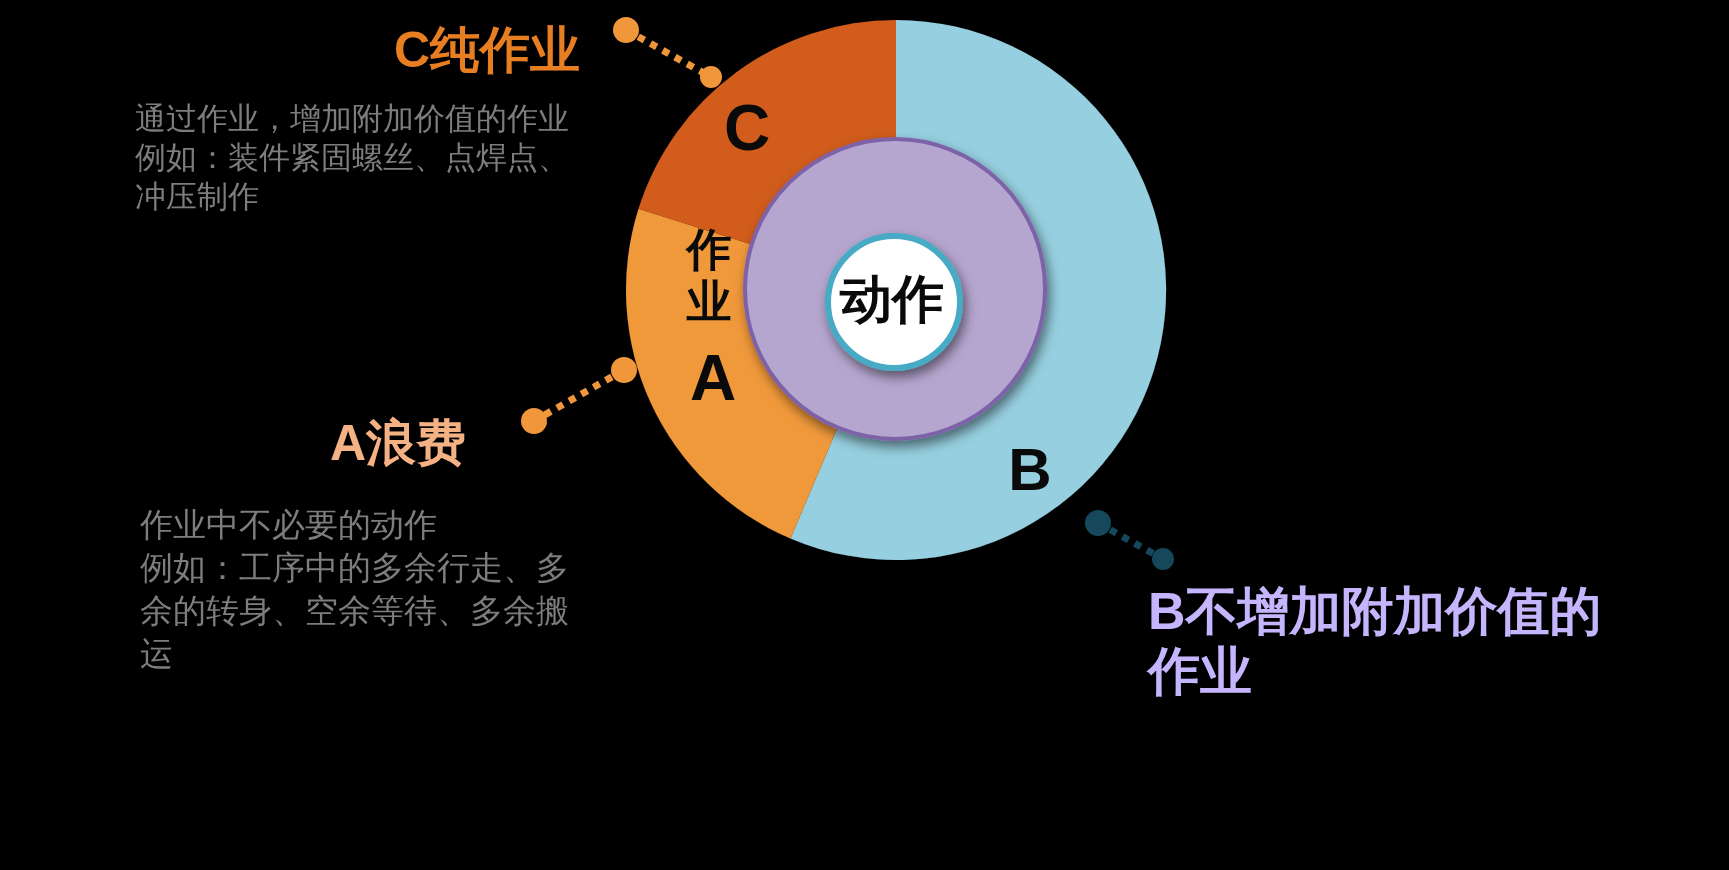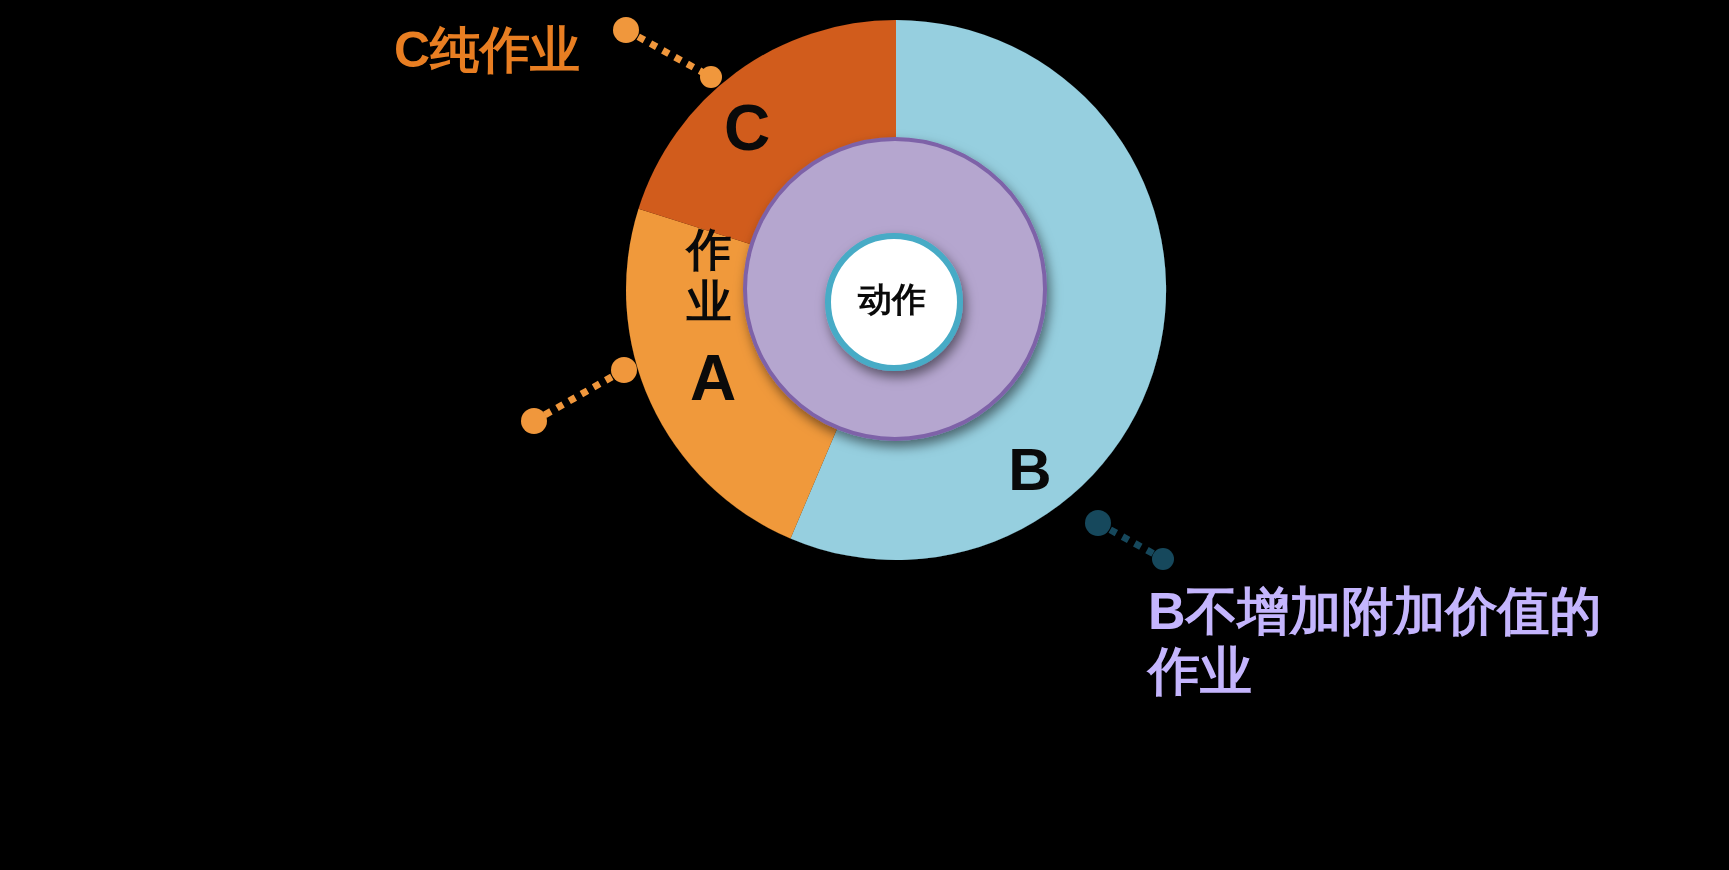--- a/index.html
+++ b/index.html
@@ -14,21 +14,21 @@
         white-space:pre-line;}
   .c-desc{font-size:31px;line-height:39px;}
   .a-desc{font-size:33px;line-height:43px;}
   .b-desc{font-size:33px;line-height:38px;}
   .slice-letter{color:#0a0a0a;font-weight:700;font-size:64px;
                 transform:translate(-50%,-50%);line-height:1;}
   .letter-b{font-size:60px;}
   .work-label{color:#0a0a0a;font-weight:700;font-size:45px;line-height:52px;
               width:50px;word-break:break-all;text-align:center;
               transform:translate(-50%,-50%);}
-  .motion-label{color:#0a0a0a;font-weight:600;font-size:34px;white-space:nowrap;
+  .motion-label{color:#0a0a0a;font-weight:600;font-size:52px;white-space:nowrap;
                 transform:translate(-50%,-50%);}
 </style>
 </head>
 <body>
 
 <div id="canvas">
 
   <svg class="abs" style="left:0;top:0;" width="1729" height="870" viewBox="0 0 1729 870">
     <defs>
       <filter id="ds" x="-30%" y="-30%" width="160%" height="160%">
@@ -66,18 +66,26 @@
   </svg>
 
   <div class="abs slice-letter" style="left:747px;top:128px;">C</div>
   <div class="abs slice-letter" style="left:713px;top:378px;">A</div>
   <div class="abs slice-letter letter-b" style="left:1030px;top:470px;">B</div>
 
   <div class="abs work-label" style="left:709px;top:276px;">作业</div>
   <div class="abs motion-label" style="left:892px;top:300px;">动作</div>
 
   <div class="abs heading c-heading" style="left:394px;top:22px;">C纯作业</div>
+  <div class="abs desc c-desc" style="left:135px;top:99px;">通过作业，增加附加价值的作业
+例如：装件紧固螺丝、点焊点、
+冲压制作</div>
 
+  <div class="abs heading a-heading" style="left:330px;top:415px;">A浪费</div>
+  <div class="abs desc a-desc" style="left:140px;top:504px;">作业中不必要的动作
+例如：工序中的多余行走、多
+余的转身、空余等待、多余搬
+运</div>
 
   <div class="abs heading b-heading" style="left:1148px;top:581px;">B不增加附加价值的
 作业</div>
 
 </div>
 
 </body></html>

